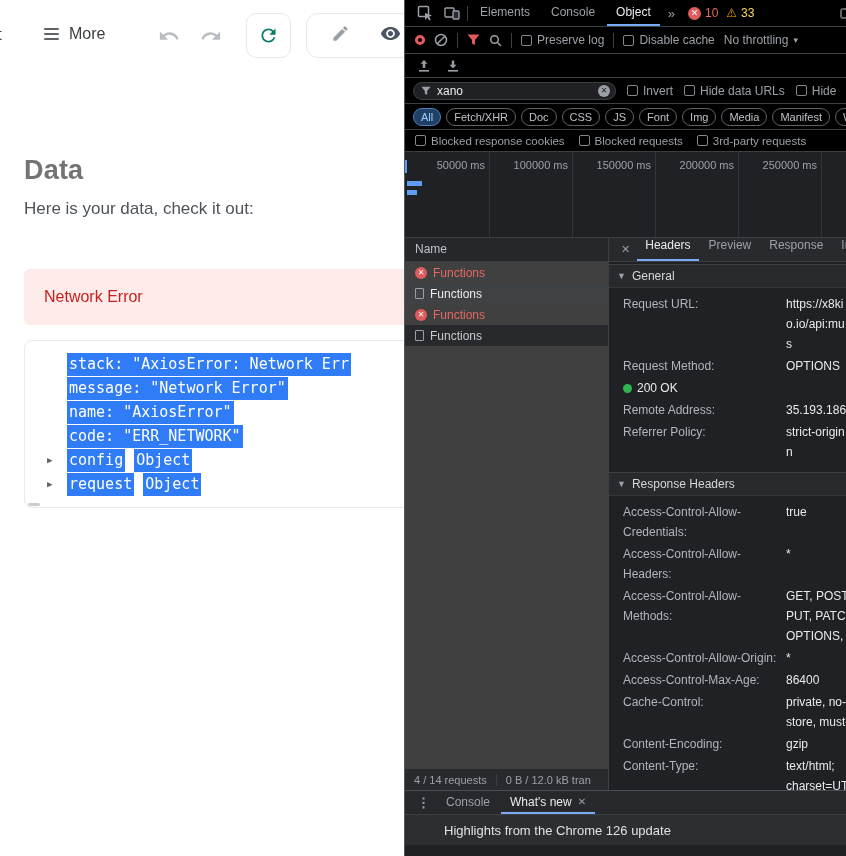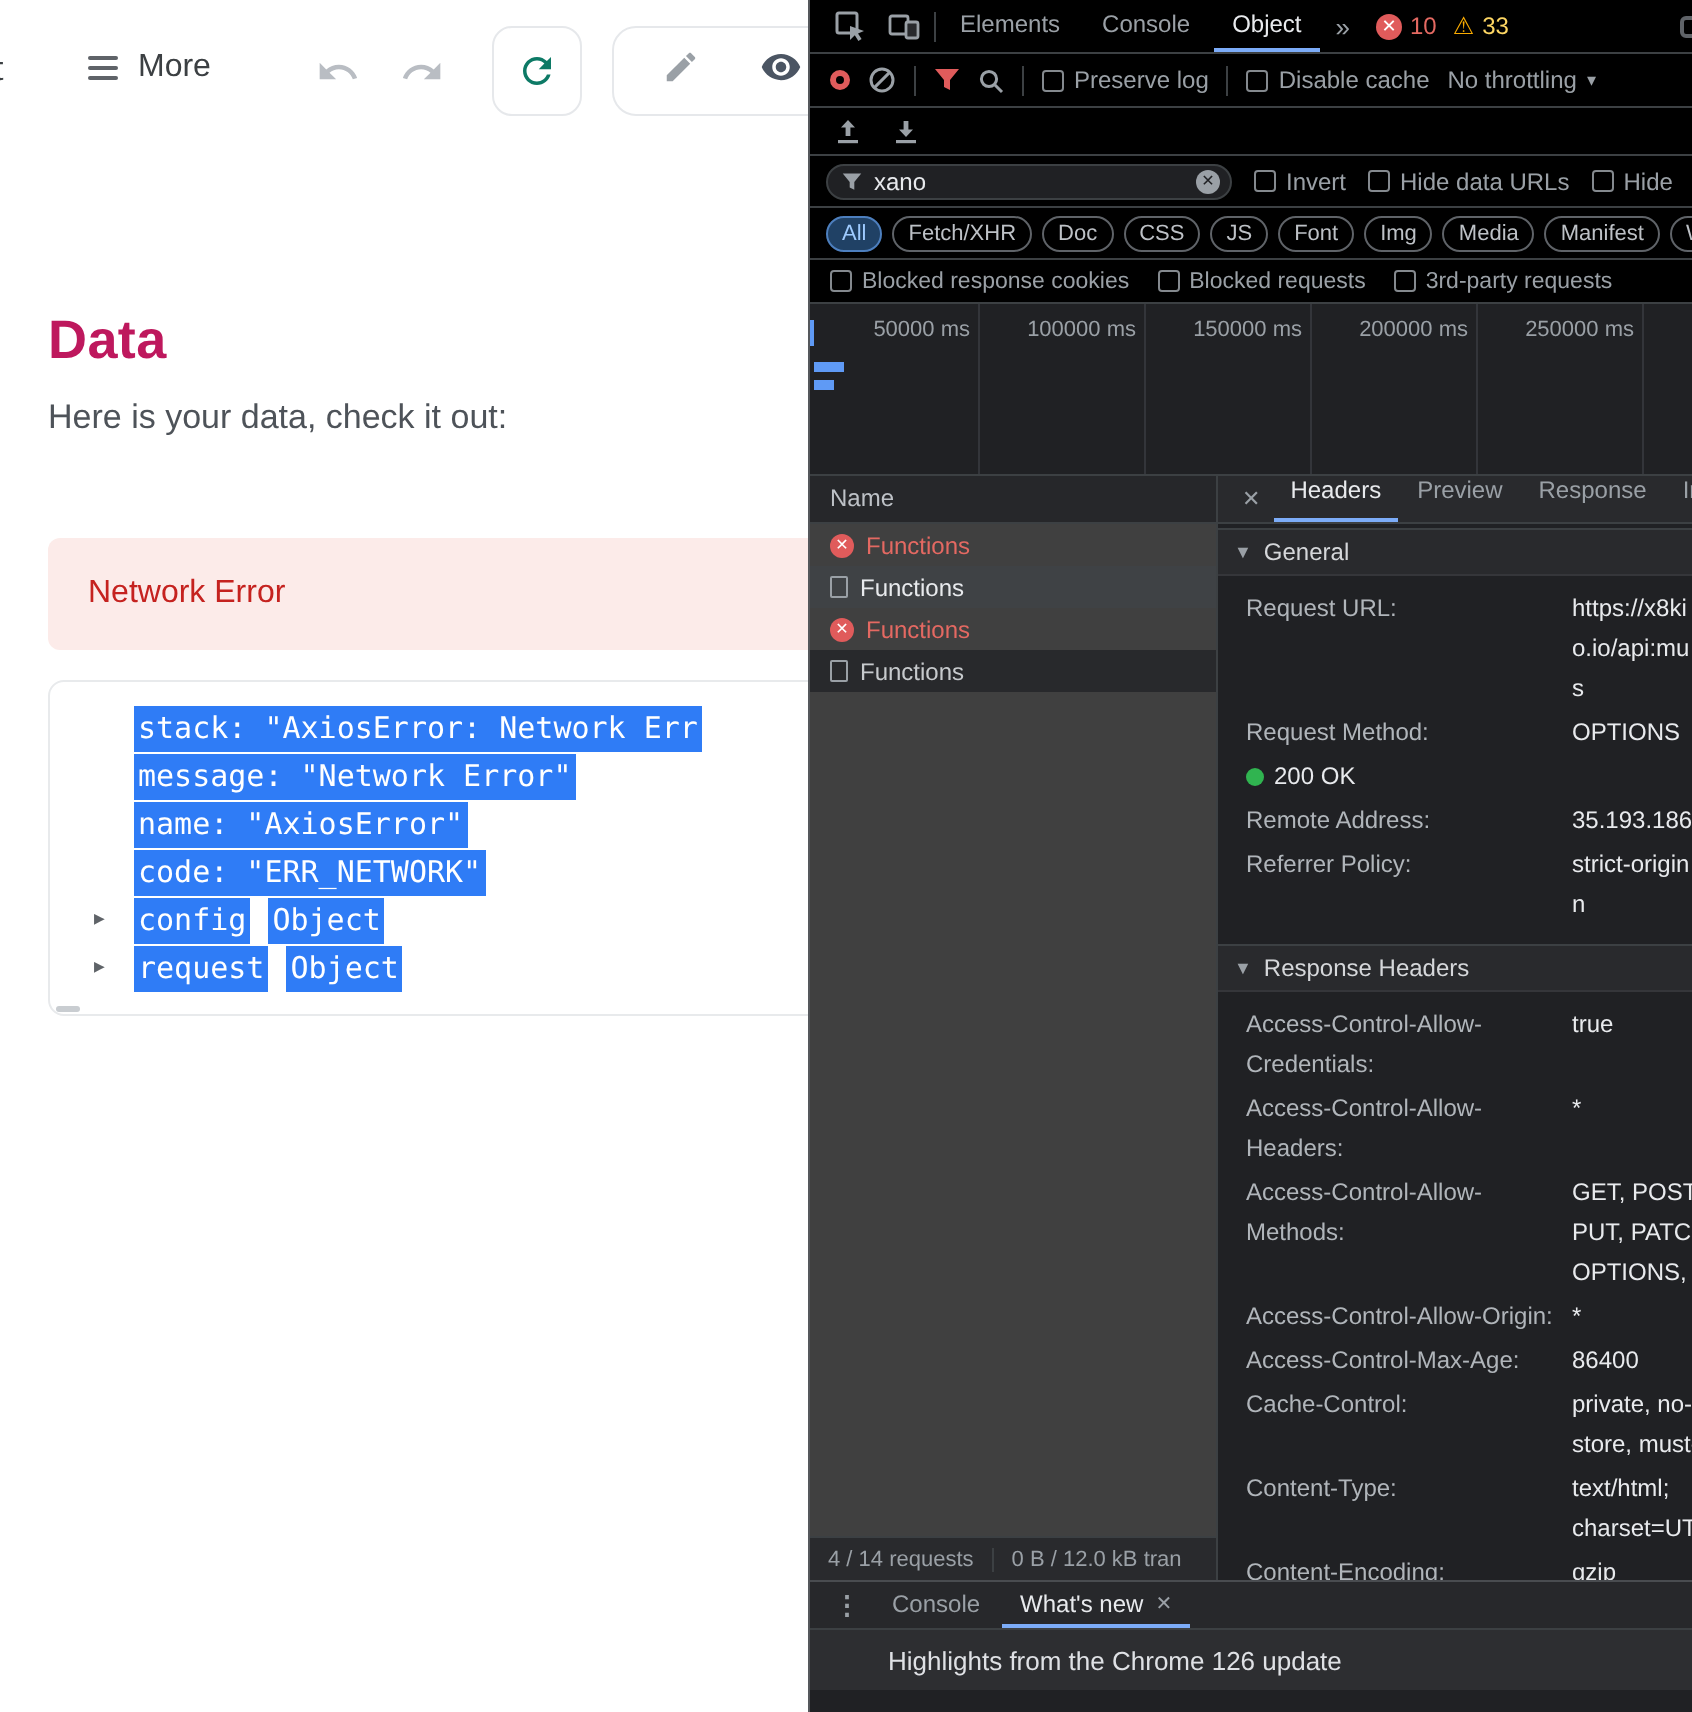--- a/index.html
+++ b/index.html
@@ -9,21 +9,21 @@
   
   .page{position:absolute;inset:0;background:#fff}
   .pg-frag{position:absolute;left:-3px;top:25px;font-size:17px;color:#3c4043}
   .pg-more{position:absolute;left:44px;top:25px;display:flex;align-items:center;gap:10px;color:#3c4043;font-size:16px;cursor:pointer}
   .burger{display:flex;flex-direction:column;gap:3px}
   .burger i{display:block;width:15px;height:2px;background:#5f6368;border-radius:1px}
   .pg-undo{position:absolute;left:157px;top:25px;cursor:pointer}
   .pg-redo{position:absolute;left:199px;top:25px;cursor:pointer}
   .pg-refresh{position:absolute;left:246px;top:13px;width:45px;height:45px;border:1px solid #e6e8eb;border-radius:10px;background:#fff;display:flex;align-items:center;justify-content:center;cursor:pointer}
   .pg-pill{position:absolute;left:306px;top:13px;width:152px;height:45px;border:1px solid #e6e8eb;border-radius:12px;background:#fff;display:flex;align-items:center;gap:30px;padding-left:24px}
-  .pg-title{position:absolute;left:24px;top:155px;font-size:27px;font-weight:700;color:#be185d;letter-spacing:.2px}
+  .pg-title{position:absolute;left:24px;top:155px;font-size:27px;font-weight:700;color:#737373;letter-spacing:.2px}
   .pg-sub{position:absolute;left:24px;top:199px;font-size:17px;color:#4e5359}
   .pg-alert{position:absolute;left:24px;top:269px;width:560px;height:56px;background:#fcebe9;border-radius:6px;display:flex;align-items:center;padding-left:20px}
   .pg-alert span{color:#c5221f;font-size:16px}
   .pg-code{position:absolute;left:24px;top:340px;width:560px;height:168px;border:1px solid #e8eaec;border-radius:8px;background:#fff;padding:11px 0 0 42px;font-family:"DejaVu Sans Mono",monospace;font-size:15px;color:#202124;overflow:hidden}
   .code-line{position:relative;height:24px;line-height:24px;white-space:pre}
   .code-line .tri{position:absolute;left:-20px;top:0;color:#5f6368;font-size:9px}
   .sel{background:#2f7cf6;color:#fff;padding:2px 2px 3px 2px}
   .code-dash{position:absolute;left:28px;top:503px;width:12px;height:3px;background:#c9cdd1;border-radius:2px}
 
   
@@ -450,31 +450,31 @@
               </span>
           </div>
           <div class="kv">
             <span class="k">Cache-Control:</span>
             <span class="v">
               <div>private, no-</div>
               <div>store, must-</div>
             </span>
           </div>
           <div class="kv">
+            <span class="k">Content-Encoding:</span>
+            <span class="v">
+                <div>gzip</div>
+              </span>
+          </div>
+          <div class="kv">
             <span class="k">Content-Type:</span>
             <span class="v">
               <div>text/html;</div>
               <div>charset=UT</div>
             </span>
-          </div>
-          <div class="kv">
-            <span class="k">Content-Encoding:</span>
-            <span class="v">
-                <div>gzip</div>
-              </span>
           </div>
         </div>
 
       </div>
     </div>
   </div>
 
   <div class="drawer">
     <div class="drawer-tabs">
       <span class="kebab">⋮</span>

